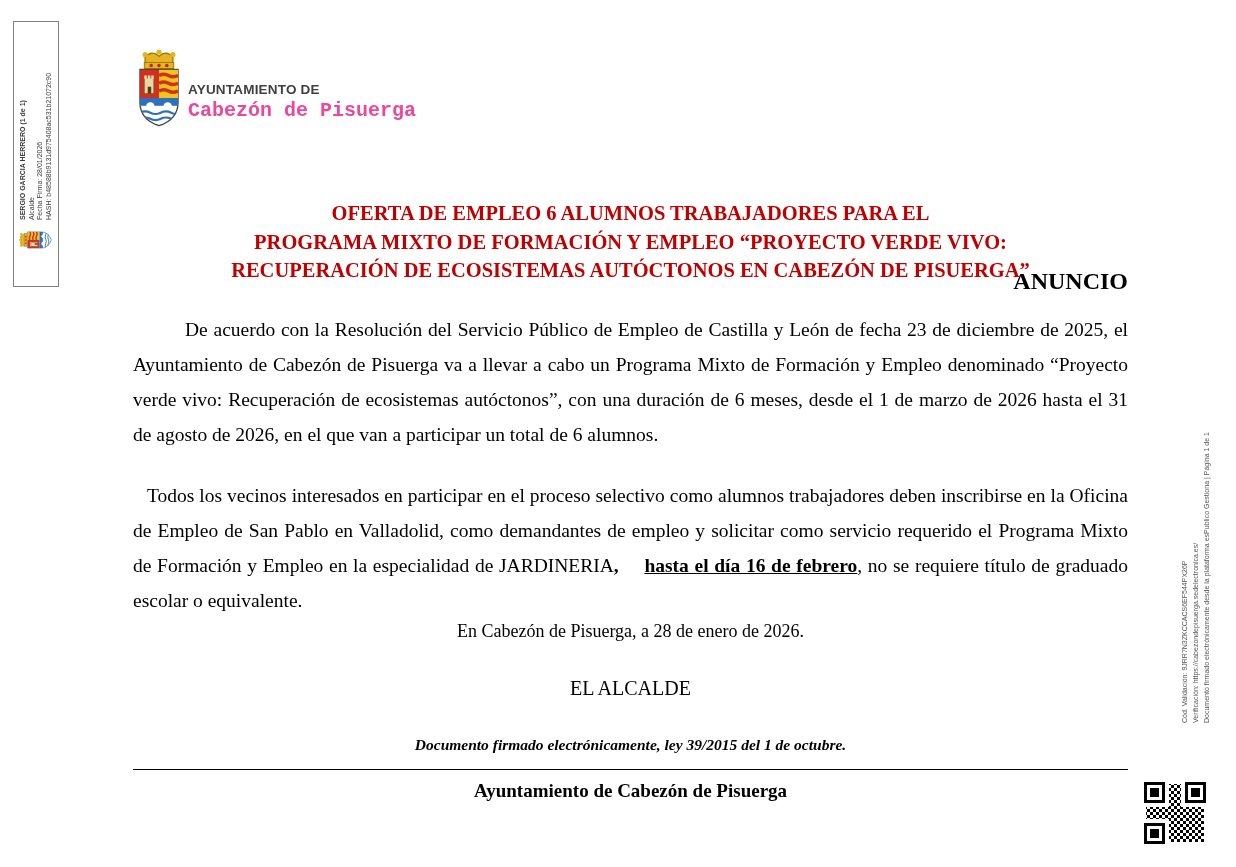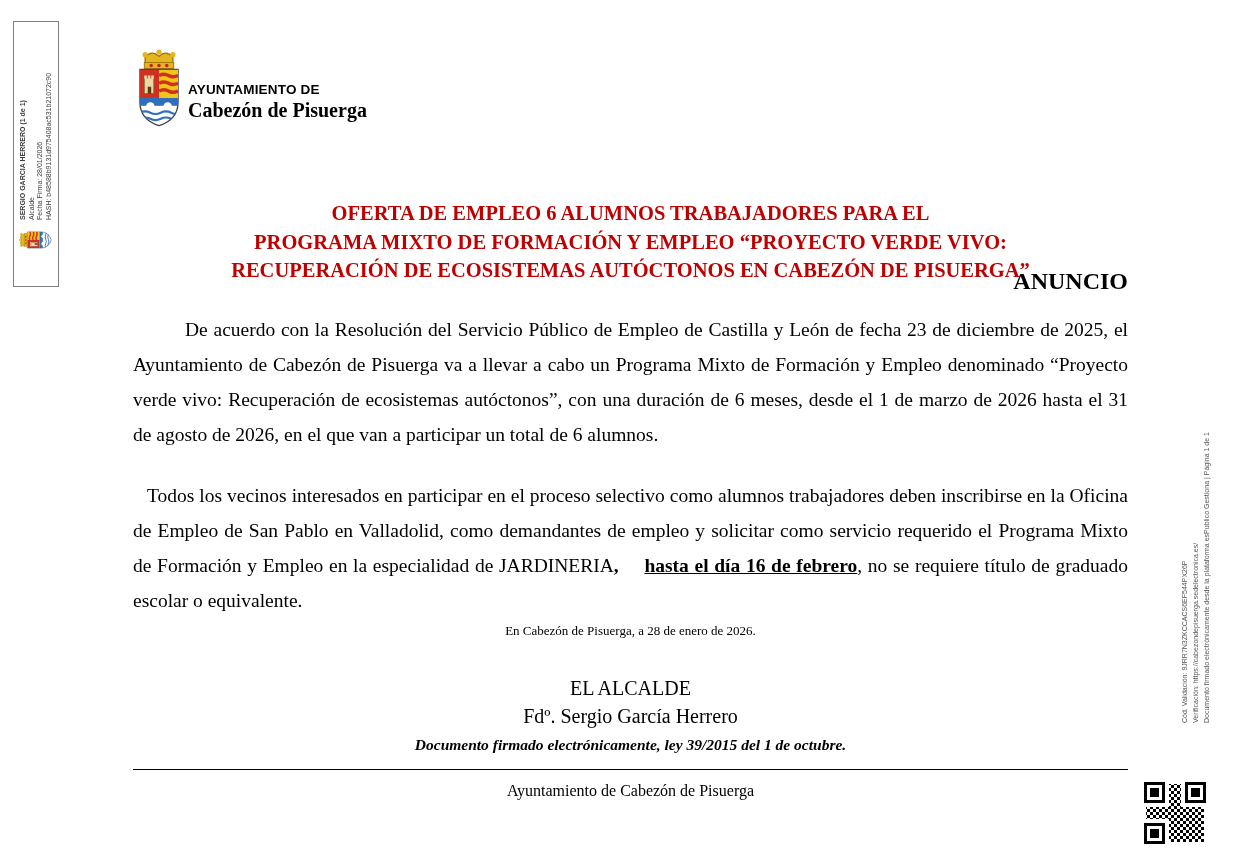--- a/index.html
+++ b/index.html
@@ -21,26 +21,26 @@
   .sig-rot .b{font-weight:bold;}
   .sig-crest{
     position:absolute;left:50%;bottom:24px;
     transform:translateX(-50%) rotate(-90deg);
   }
   
   .logo-crest{position:absolute;left:133px;top:38px;}
   .logo-sub{
     position:absolute;left:188px;top:82px;
     font-family:"Liberation Sans",sans-serif;font-weight:bold;font-size:13.5px;
-    color:#000000;letter-spacing:.2px;
+    color:#404040;letter-spacing:.2px;
   }
   .logo-name{
     position:absolute;left:188px;top:99px;
-    font-family:Liberation Serif, serif;font-weight:bold;font-size:20px;
-    color:#000000;
+    font-family:Liberation Mono, monospace;font-weight:bold;font-size:20px;
+    color:#ec4899;
     text-align:right;
   }
   
   .doc-title{
     position:absolute;left:133px;top:157px;width:995px;text-align:center;
     color:#c00000;font-weight:bold;font-size:20.5px;line-height:28.5px;
     white-space:pre-line;
     margin-top:42px;
   }
   .anuncio{
@@ -50,31 +50,31 @@
   .para{
     position:absolute;left:133px;width:995px;
     font-size:19.5px;line-height:35px;text-align:justify;
   }
   .para1{top:312px;text-indent:52px;}
   .para2{top:478px;text-indent:14px;}
   .bold{font-weight:bold;}
   .bold-u{font-weight:bold;text-decoration:underline;margin-left:20px;}
   .center-line{
     position:absolute;left:133px;width:995px;text-align:center;
-    font-size:13px;line-height:28px;
+    font-size:18px;line-height:28px;
   }
   .date-line{top:617px;}
   .alcalde{top:674px;font-size:20px;}
   .fdo{top:702px;font-size:20px;}
   .e-note{top:731px;font-size:15.5px;font-weight:bold;font-style:italic;text-align:center;}
   .divider{
     position:absolute;left:133px;top:769px;width:995px;height:0;
     border-top:1.6px solid #000;
   }
-  .footer-org{top:777px;font-size:16px;font-weight:normal;}
+  .footer-org{top:777px;font-size:19px;font-weight:bold;}
   .footer-addr{top:804px;font-size:13.5px;}
   
   .right-meta{
     position:absolute;left:1179px;top:723px;width:372px;
     transform:rotate(-90deg);transform-origin:0 0;
     font-family:"Liberation Sans",sans-serif;font-size:7px;line-height:11px;
     color:#555;white-space:nowrap;
   }
   .qr{position:absolute;left:1144px;top:782px;}
 </style>
@@ -169,21 +169,20 @@
 PROGRAMA MIXTO DE FORMACIÓN Y EMPLEO “PROYECTO VERDE VIVO:
 RECUPERACIÓN DE ECOSISTEMAS AUTÓCTONOS EN CABEZÓN DE PISUERGA”</div>
   <div class="anuncio">ANUNCIO</div>
 
   <div class="para para1">De acuerdo con la Resolución del Servicio Público de Empleo de Castilla y León de fecha 23 de diciembre de 2025, el Ayuntamiento de Cabezón de Pisuerga va a llevar a cabo un Programa Mixto de Formación y Empleo denominado “Proyecto verde vivo: Recuperación de ecosistemas autóctonos”, con una duración de 6 meses, desde el 1 de marzo de 2026 hasta el 31 de agosto de 2026, en el que van a participar un total de 6 alumnos.</div>
 
   <div class="para para2"><span>Todos los vecinos interesados en participar en el proceso selectivo como alumnos trabajadores deben inscribirse en la Oficina de Empleo de San Pablo en Valladolid, como demandantes de empleo y solicitar como servicio requerido el Programa Mixto de Formación y Empleo en la especialidad de JARDINERIA</span><span class="bold">, </span><span class="bold-u">hasta el día 16 de febrero</span><span>, no se requiere título de graduado escolar o equivalente.</span></div>
 
   <div class="center-line date-line">En Cabezón de Pisuerga, a 28 de enero de 2026.</div>
   <div class="center-line alcalde">EL ALCALDE</div>
-  <div class="center-line fdo">Fdº. Sergio García Herrero</div>
   <div class="center-line e-note">Documento firmado electrónicamente, ley 39/2015 del 1 de octubre.</div>
 
   <div class="divider"></div>
   <div class="center-line footer-org">Ayuntamiento de Cabezón de Pisuerga</div>
 
   <div class="right-meta">
     <div>Cód. Validación: 9JRR7N3ZKCCACS6EF544PX26P</div>
     <div>Verificación: https://cabezondepisuerga.sedelectronica.es/</div>
     <div>Documento firmado electrónicamente desde la plataforma esPublico Gestiona | Página 1 de 1</div>
   </div>

